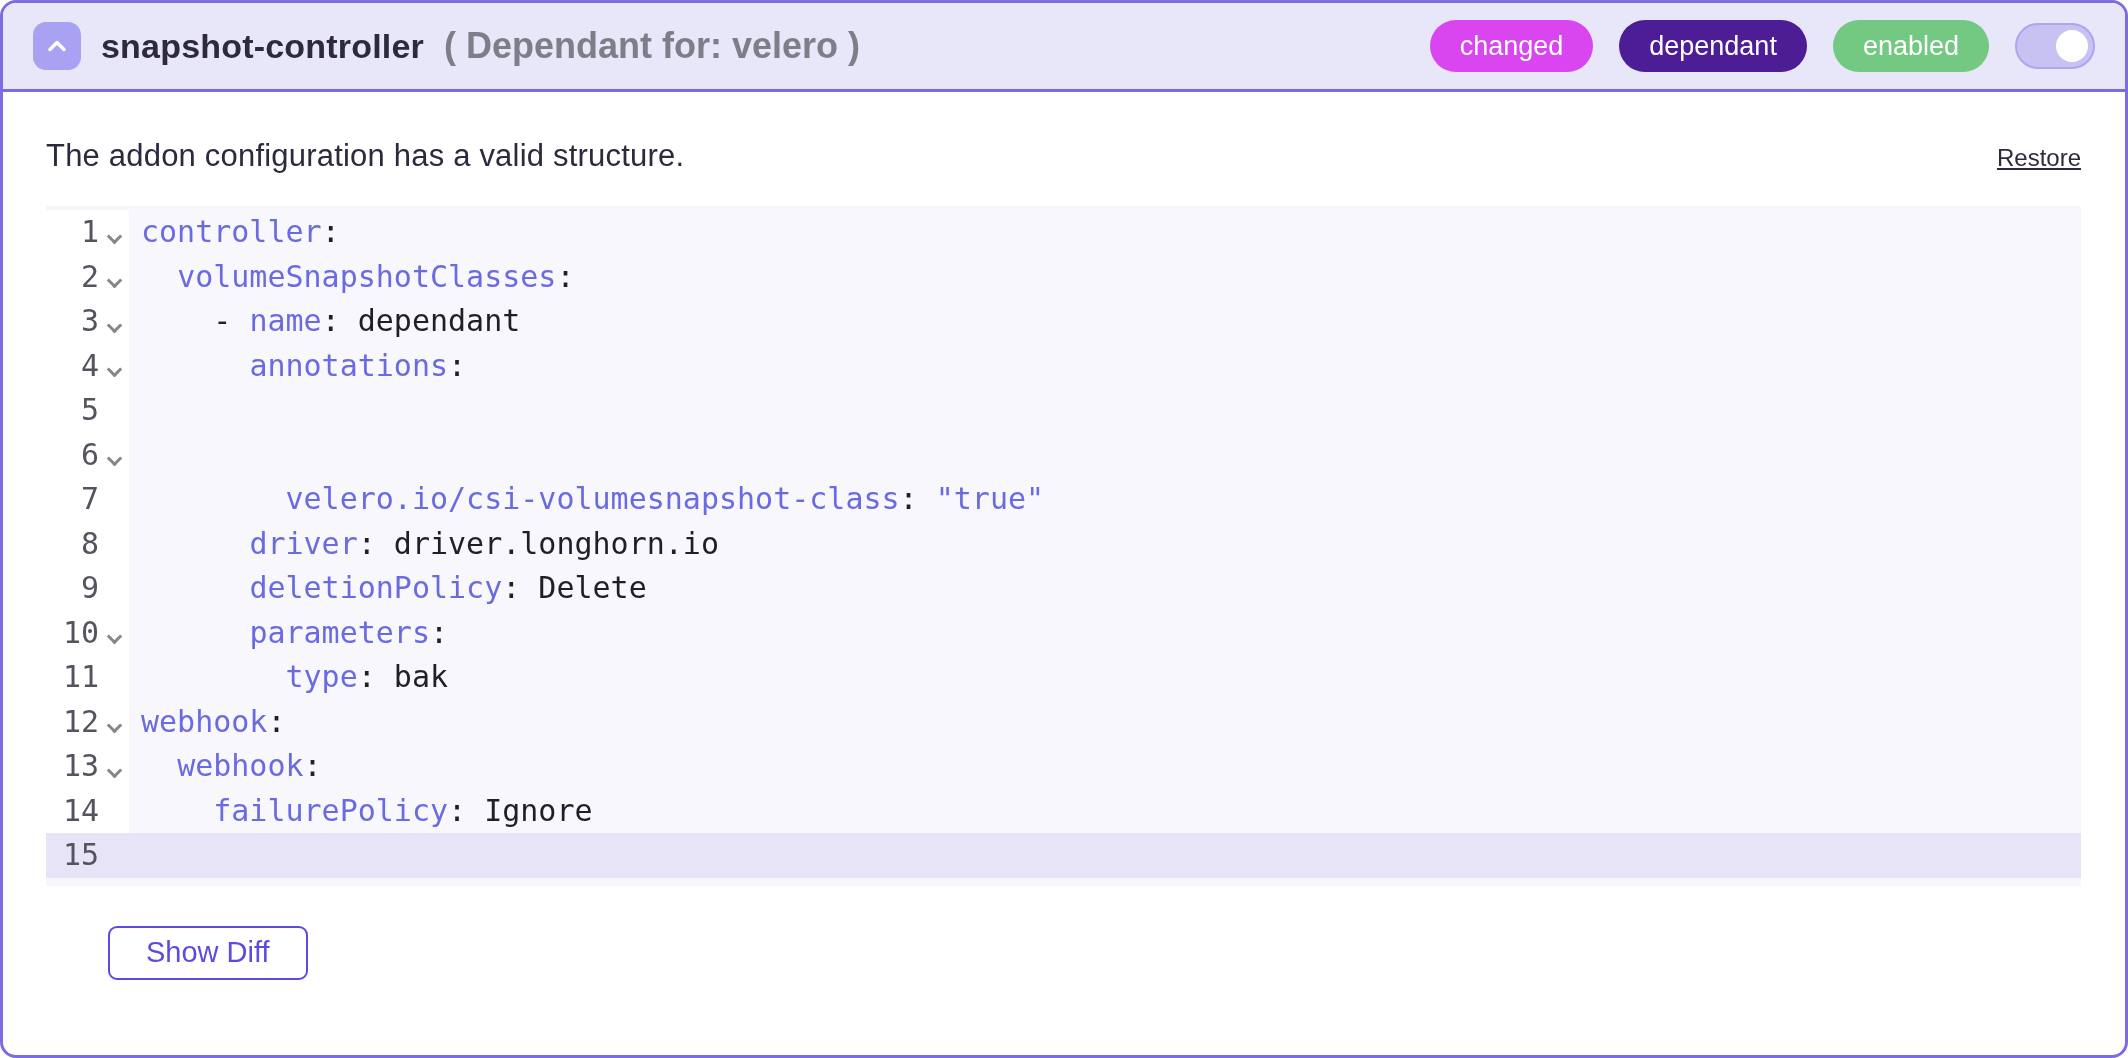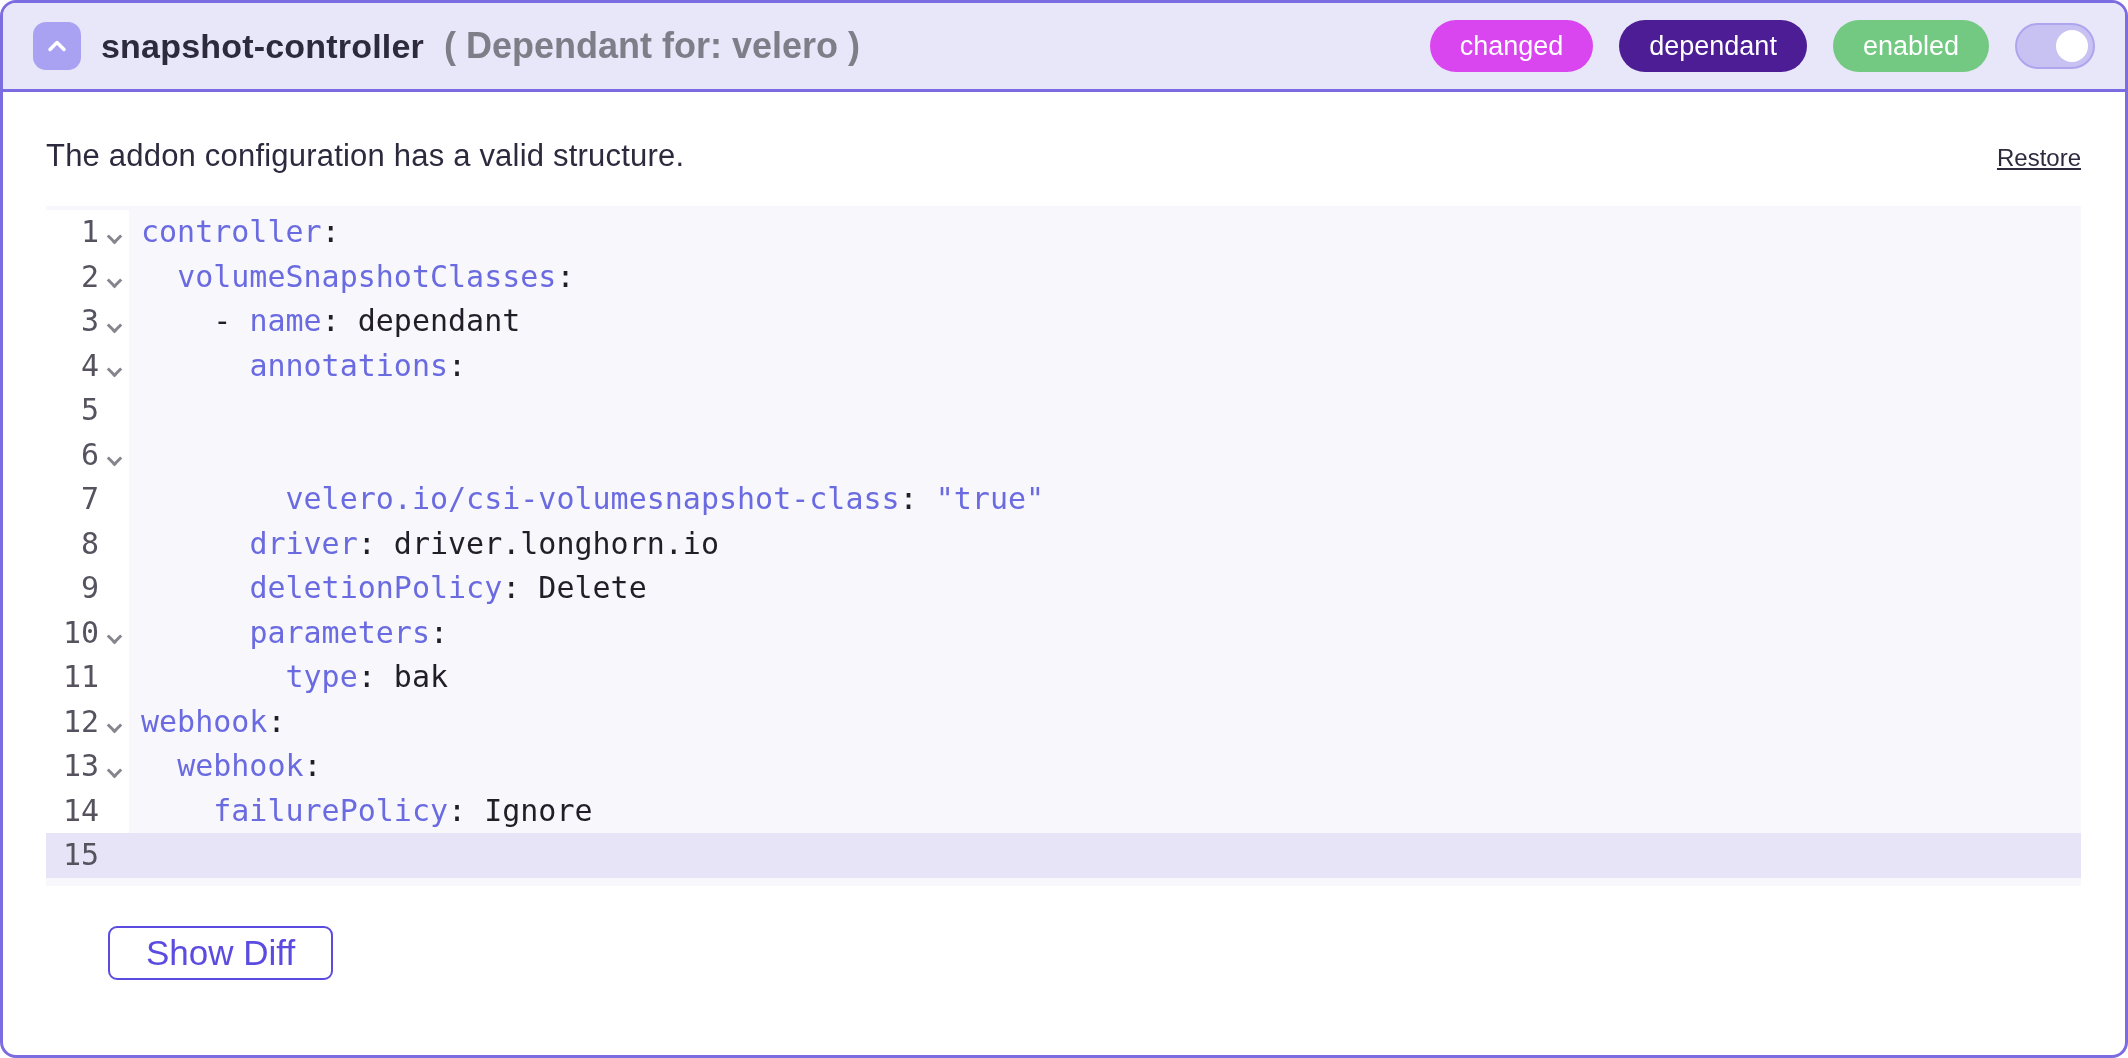--- a/index.html
+++ b/index.html
@@ -96,21 +96,21 @@
   .line.active{background:var(--activeLine);}
   .line.active .gutter{background:transparent;}
   
   .show-diff{
     margin:40px 0 0 62px;
     height:54px;padding:0 36px;
     background:#fff;
     border:2px solid var(--accentStrong);
     border-radius:9px;
     color:var(--accentStrong);
-    font-size:35px;
+    font-size:29px;
     font-family:"Liberation Sans", sans-serif;
     cursor:pointer;
   }
 </style>
 </head>
 <body>
 
 <div class="panel">
 
   <div class="header">

